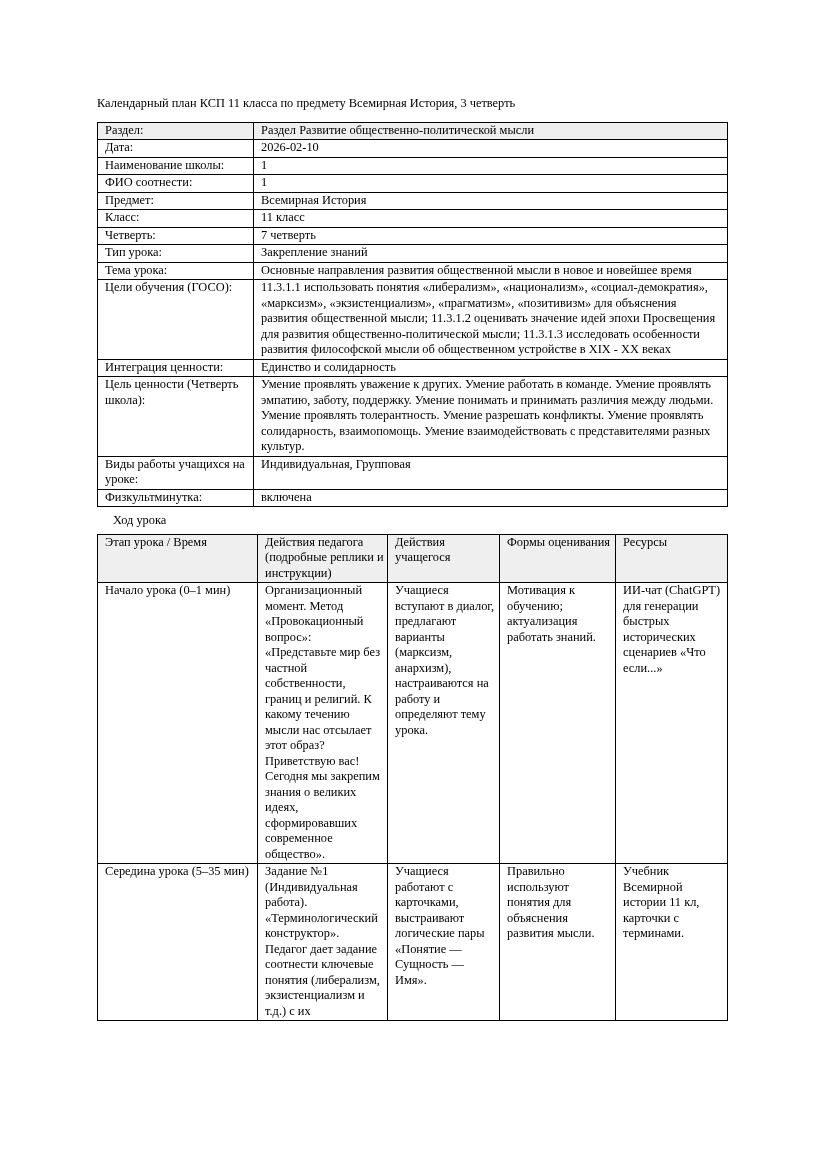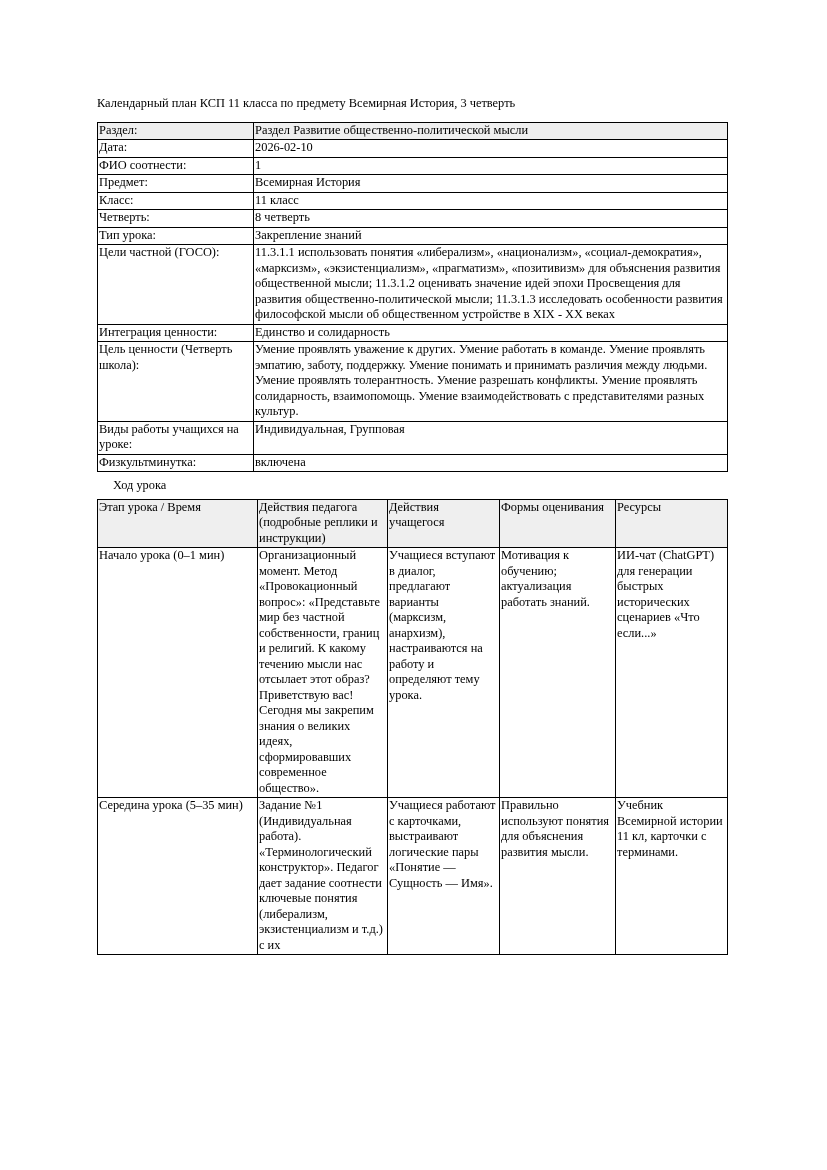--- a/index.html
+++ b/index.html
@@ -28,21 +28,21 @@
   table {
     border-collapse: collapse;
     table-layout: fixed;
     width: 630px;
   }
   td, th {
     border: 1px solid #000000;
     vertical-align: top;
     text-align: left;
     font-weight: normal;
-    padding: 0 3px 1px 1px;
+    padding: 0 3px 1px 7px;
     line-height: 1.25;
     overflow: hidden;
     word-wrap: break-word;
   }
   .shaded td, thead th {
     background: #efefef;
   }
   .section-heading {
     margin: 6px 0 5px 16px;
     line-height: 1.25;
@@ -63,41 +63,49 @@
     <tbody>
       <tr class="shaded">
         <td>Раздел:</td>
         <td>Раздел Развитие общественно-политической мысли</td>
       </tr>
       <tr>
         <td>Дата:</td>
         <td>2026-02-10</td>
       </tr>
       <tr>
+        <td>Наименование школы:</td>
+        <td>1</td>
+      </tr>
+      <tr>
         <td>ФИО соотнести:</td>
         <td>1</td>
       </tr>
       <tr>
         <td>Предмет:</td>
         <td>Всемирная История</td>
       </tr>
       <tr>
         <td>Класс:</td>
         <td>11 класс</td>
       </tr>
       <tr>
         <td>Четверть:</td>
-        <td>8 четверть</td>
+        <td>7 четверть</td>
       </tr>
       <tr>
         <td>Тип урока:</td>
         <td>Закрепление знаний</td>
       </tr>
       <tr>
-        <td>Цели частной (ГОСО):</td>
+        <td>Тема урока:</td>
+        <td>Основные направления развития общественной мысли в новое и новейшее время</td>
+      </tr>
+      <tr>
+        <td>Цели обучения (ГОСО):</td>
         <td>11.3.1.1 использовать понятия «либерализм», «национализм», «социал-демократия», «марксизм», «экзистенциализм», «прагматизм», «позитивизм» для объяснения развития общественной мысли; 11.3.1.2 оценивать значение идей эпохи Просвещения для развития общественно-политической мысли; 11.3.1.3 исследовать особенности развития философской мысли об общественном устройстве в XIX - XX веках</td>
       </tr>
       <tr>
         <td>Интеграция ценности:</td>
         <td>Единство и солидарность</td>
       </tr>
       <tr>
         <td>Цель ценности (Четверть школа):</td>
         <td>Умение проявлять уважение к других. Умение работать в команде. Умение проявлять эмпатию, заботу, поддержку. Умение понимать и принимать различия между людьми. Умение проявлять толерантность. Умение разрешать конфликты. Умение проявлять солидарность, взаимопомощь. Умение взаимодействовать с представителями разных культур.</td>
       </tr>

